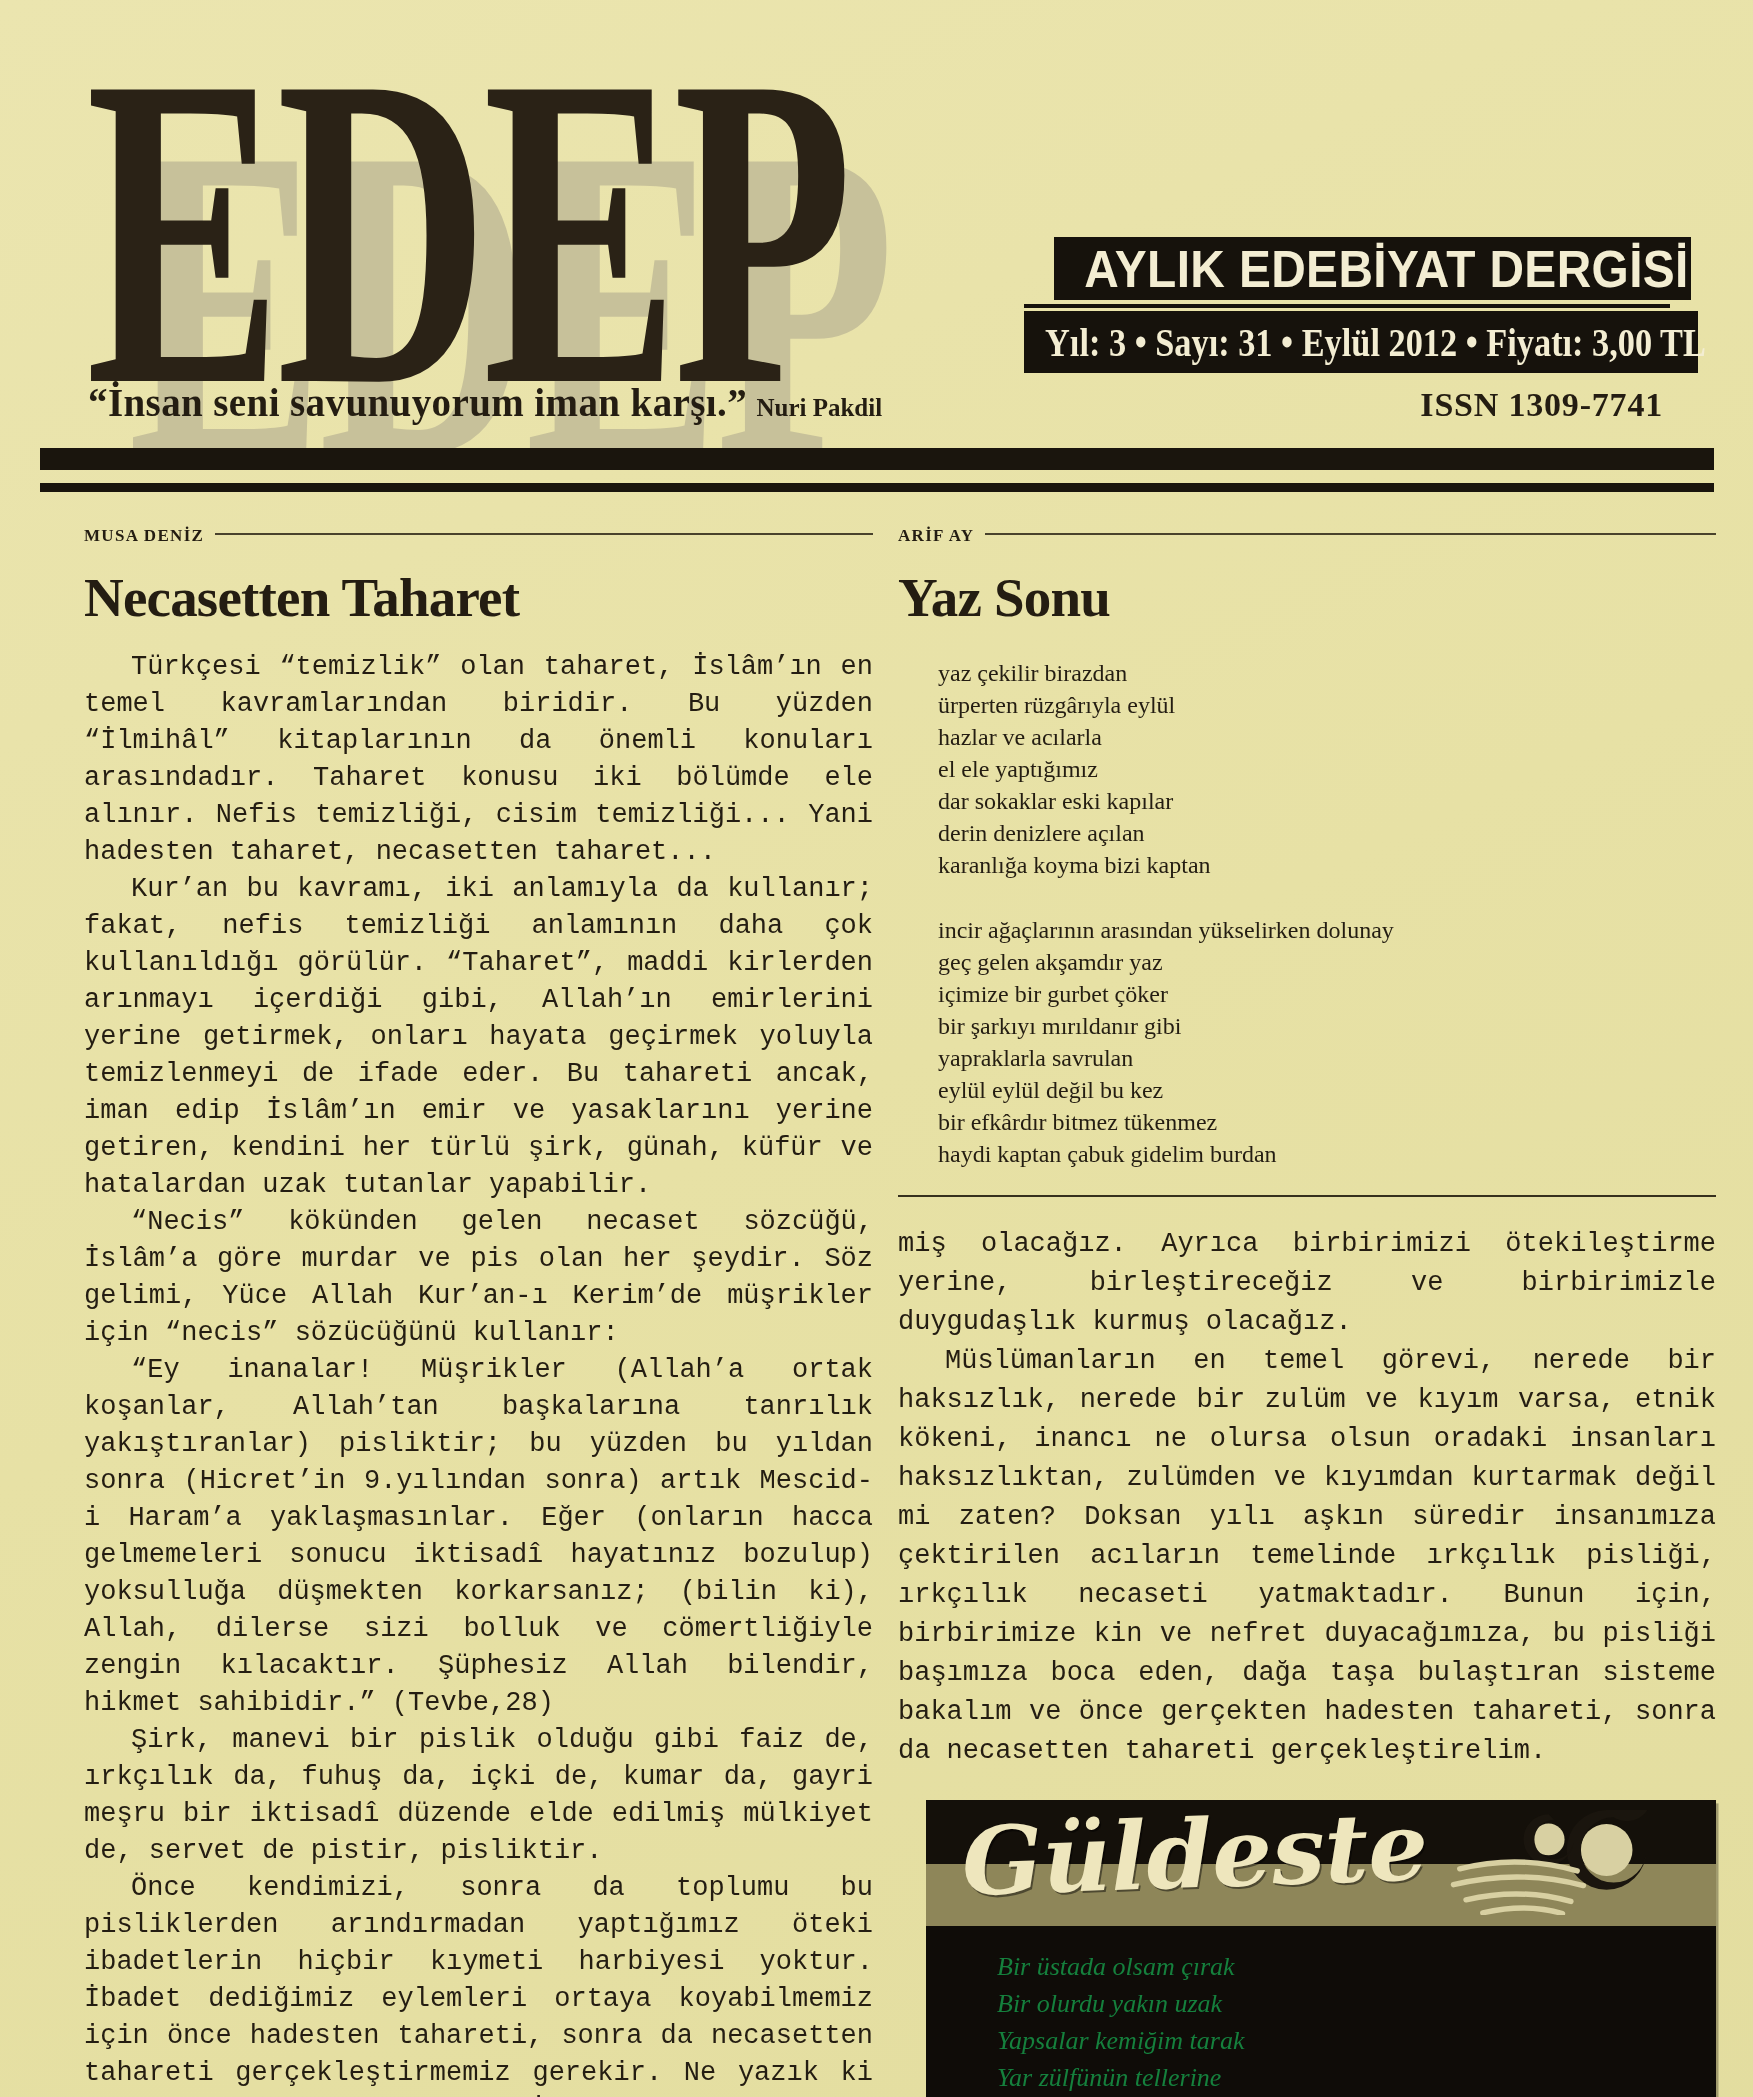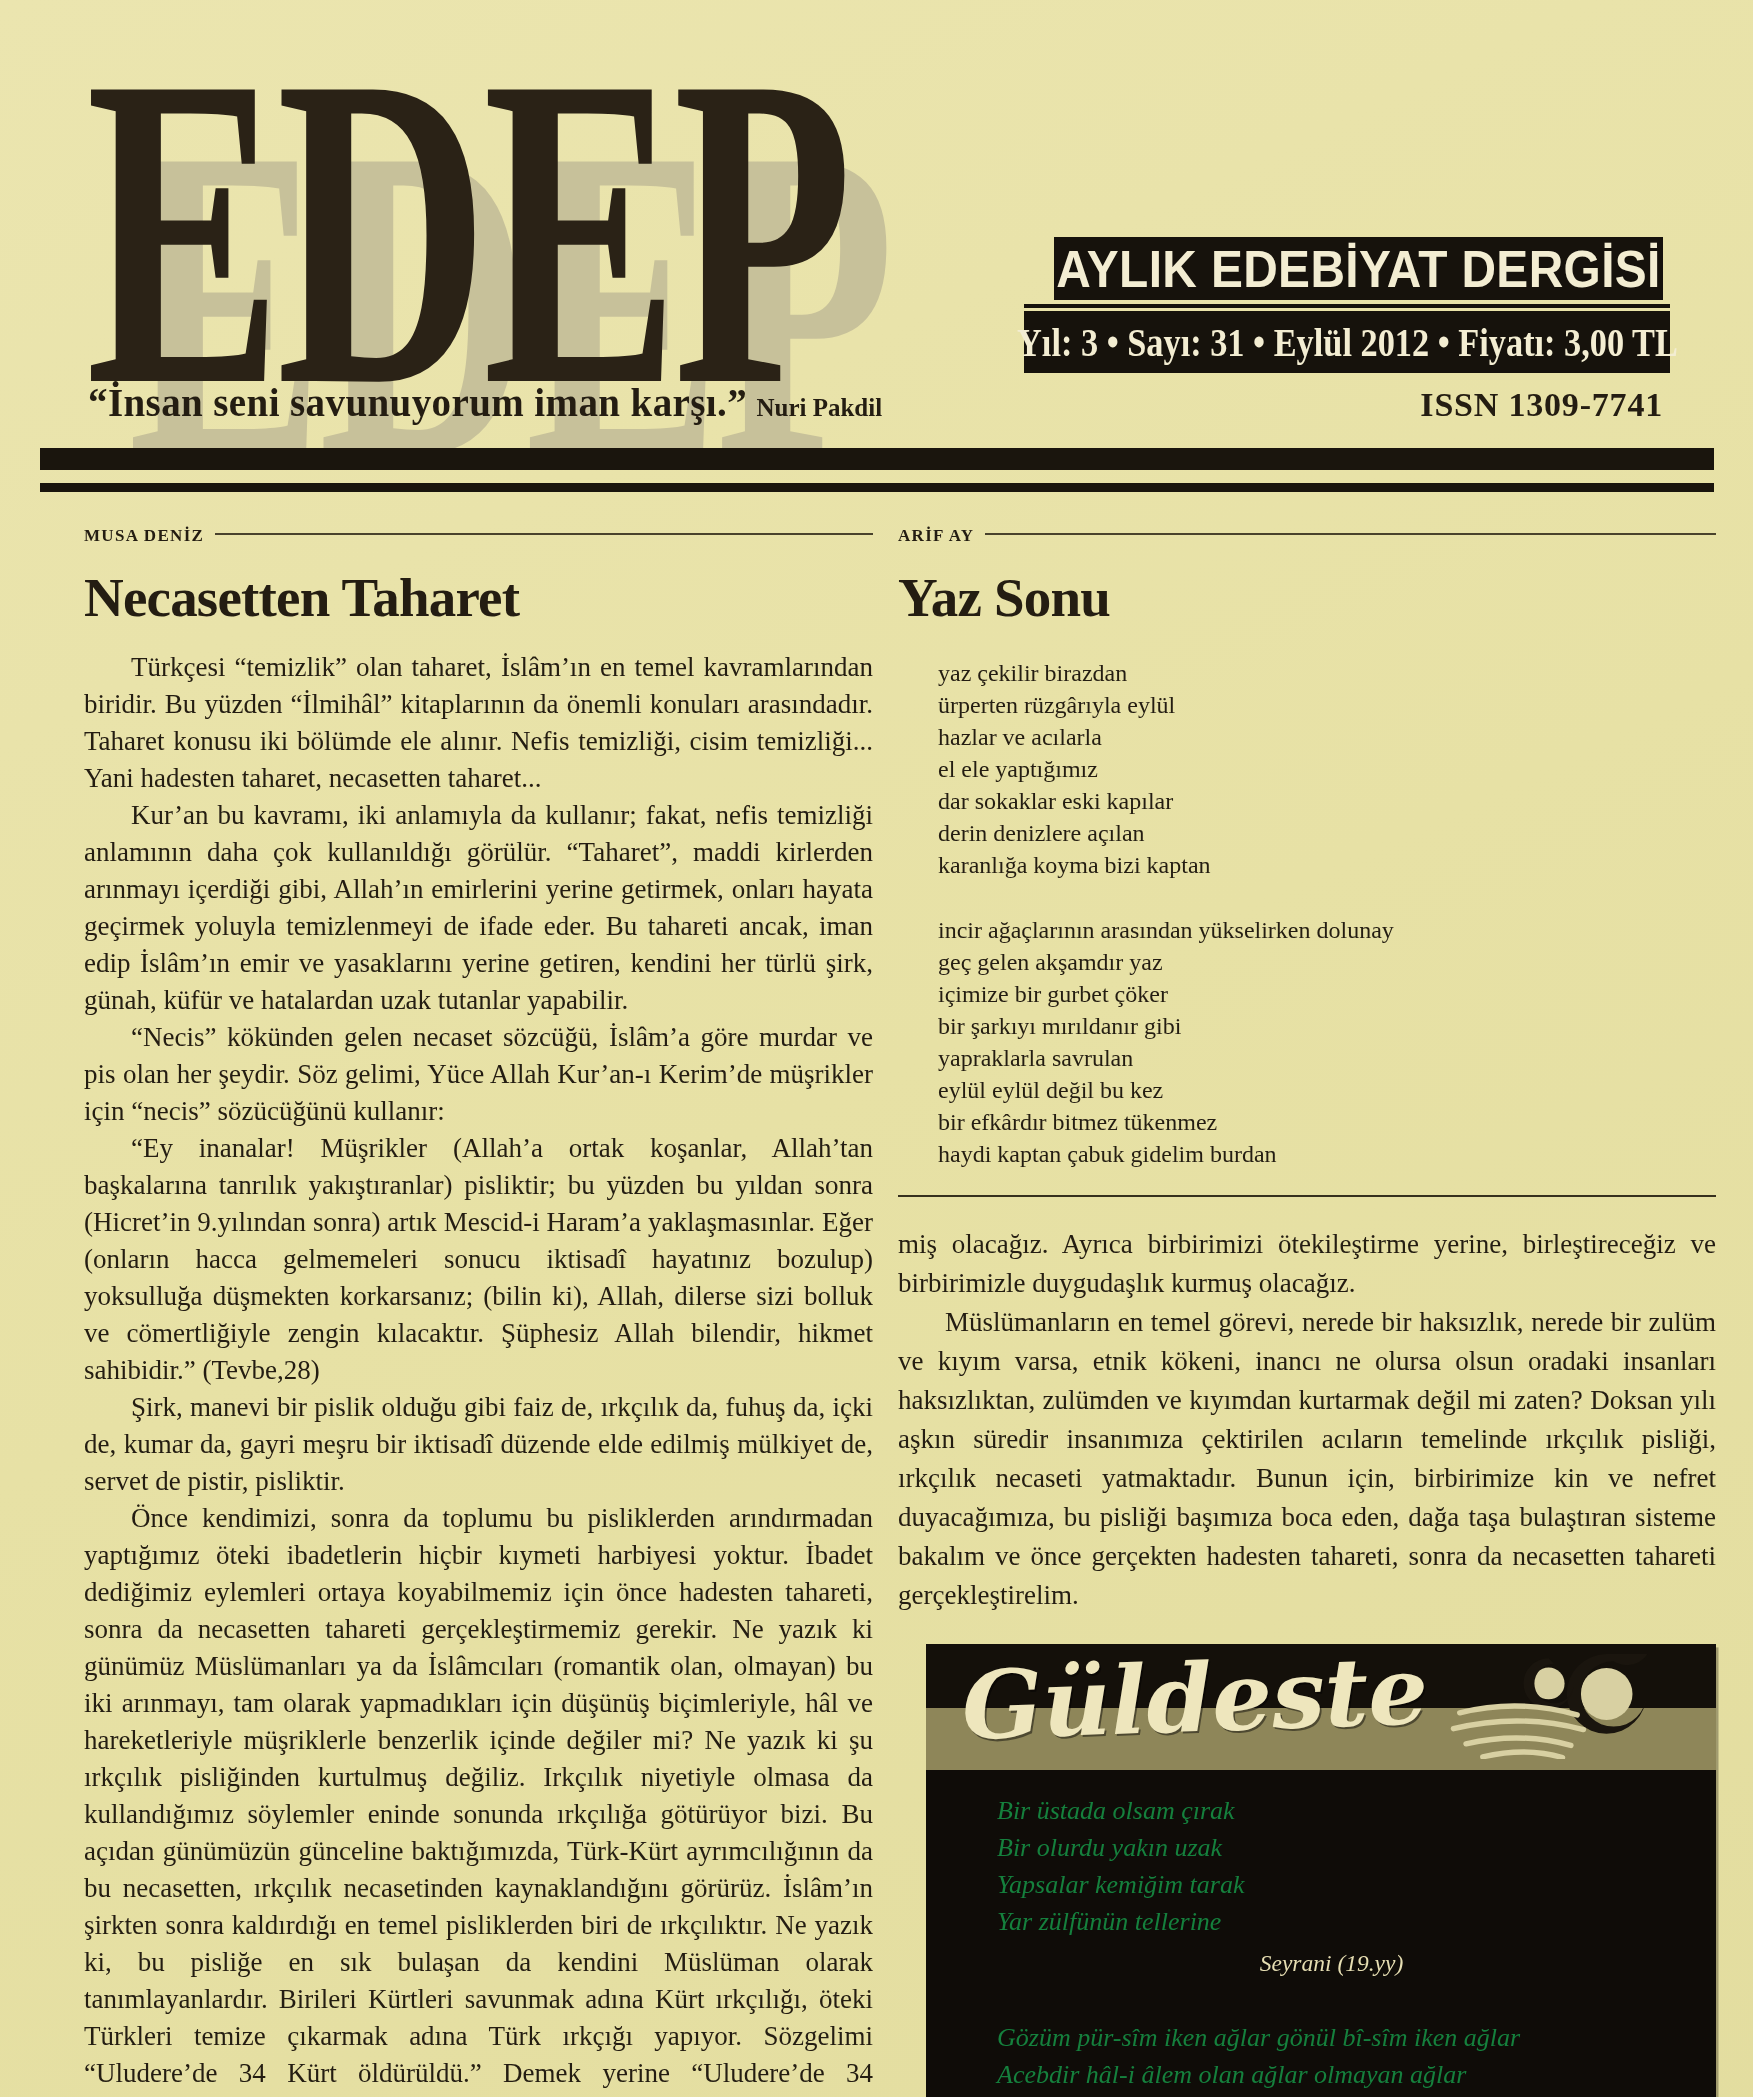--- a/index.html
+++ b/index.html
@@ -19,20 +19,21 @@
     font-weight:bold;font-size:445px;line-height:1;
     letter-spacing:-8.4px;white-space:nowrap;
     transform:scaleX(0.66);transform-origin:left top;
   }
   .logo.ghost{color:#c7c19a;left:128px;top:80px;}
   .logo.main{color:#2a2216;}
   .band{
     position:absolute;background:#16120c;color:#f3edd2;
     display:flex;align-items:center;justify-content:center;
     white-space:nowrap;
+    padding-left:28px;
   }
   .band1{left:1054px;top:237px;width:609px;height:63px;
     font-family:"Liberation Sans","DejaVu Sans",sans-serif;
     font-weight:bold;font-size:52px;letter-spacing:0.4px;}
   .band1 span{display:inline-block;transform:scaleX(0.92);}
   .band-sep{position:absolute;left:1024px;top:304px;width:646px;height:4.2px;background:#16120c;}
   .band2{left:1024px;top:311px;width:646px;height:62px;
     font-weight:bold;font-size:39px;}
   .band2 span{display:inline-block;transform:scaleX(0.88);}
   .quote-row{position:absolute;left:88px;top:380px;width:965px;white-space:nowrap;}
@@ -45,21 +46,21 @@
   
   .col{position:absolute;top:526px;}
   .col.left{left:84px;width:789px;}
   .col.right{left:898px;width:818px;}
   .byline{display:flex;align-items:baseline;}
   .byline .name{font-weight:bold;font-size:17px;letter-spacing:1.3px;white-space:nowrap;}
   .byline .rule{flex:1;border-bottom:2.1px solid rgba(45,38,22,.85);margin-left:10.5px;transform:translateY(-5.9px);}
   .article-title{margin:23px 0 0 0;font-weight:bold;font-size:55px;letter-spacing:-0.8px;line-height:1.05;}
   .article-body{margin-top:22px;}
   .body-p{margin:0;text-align:justify;text-indent:47px;
-    font-size:27px;line-height:37px;}
+    font-size:27px;line-height:37px;font-family:Liberation Mono, monospace;}
   .col.right .body-p{line-height:39px;}
   .body-p.no-indent{text-indent:0;}
   .poem{margin-top:30px;padding-left:40px;}
   .stanza{margin-bottom:33px;}
   .stanza:last-child{margin-bottom:0;}
   .poem-line{font-size:24px;line-height:32px;white-space:nowrap;}
   .col-rule{margin:25px 0 28px 0;border:0;border-top:2.9px solid #36301d;width:100%;}
   
   .guldeste{
     margin-top:29px;margin-left:28px;width:calc(100% - 28px);

